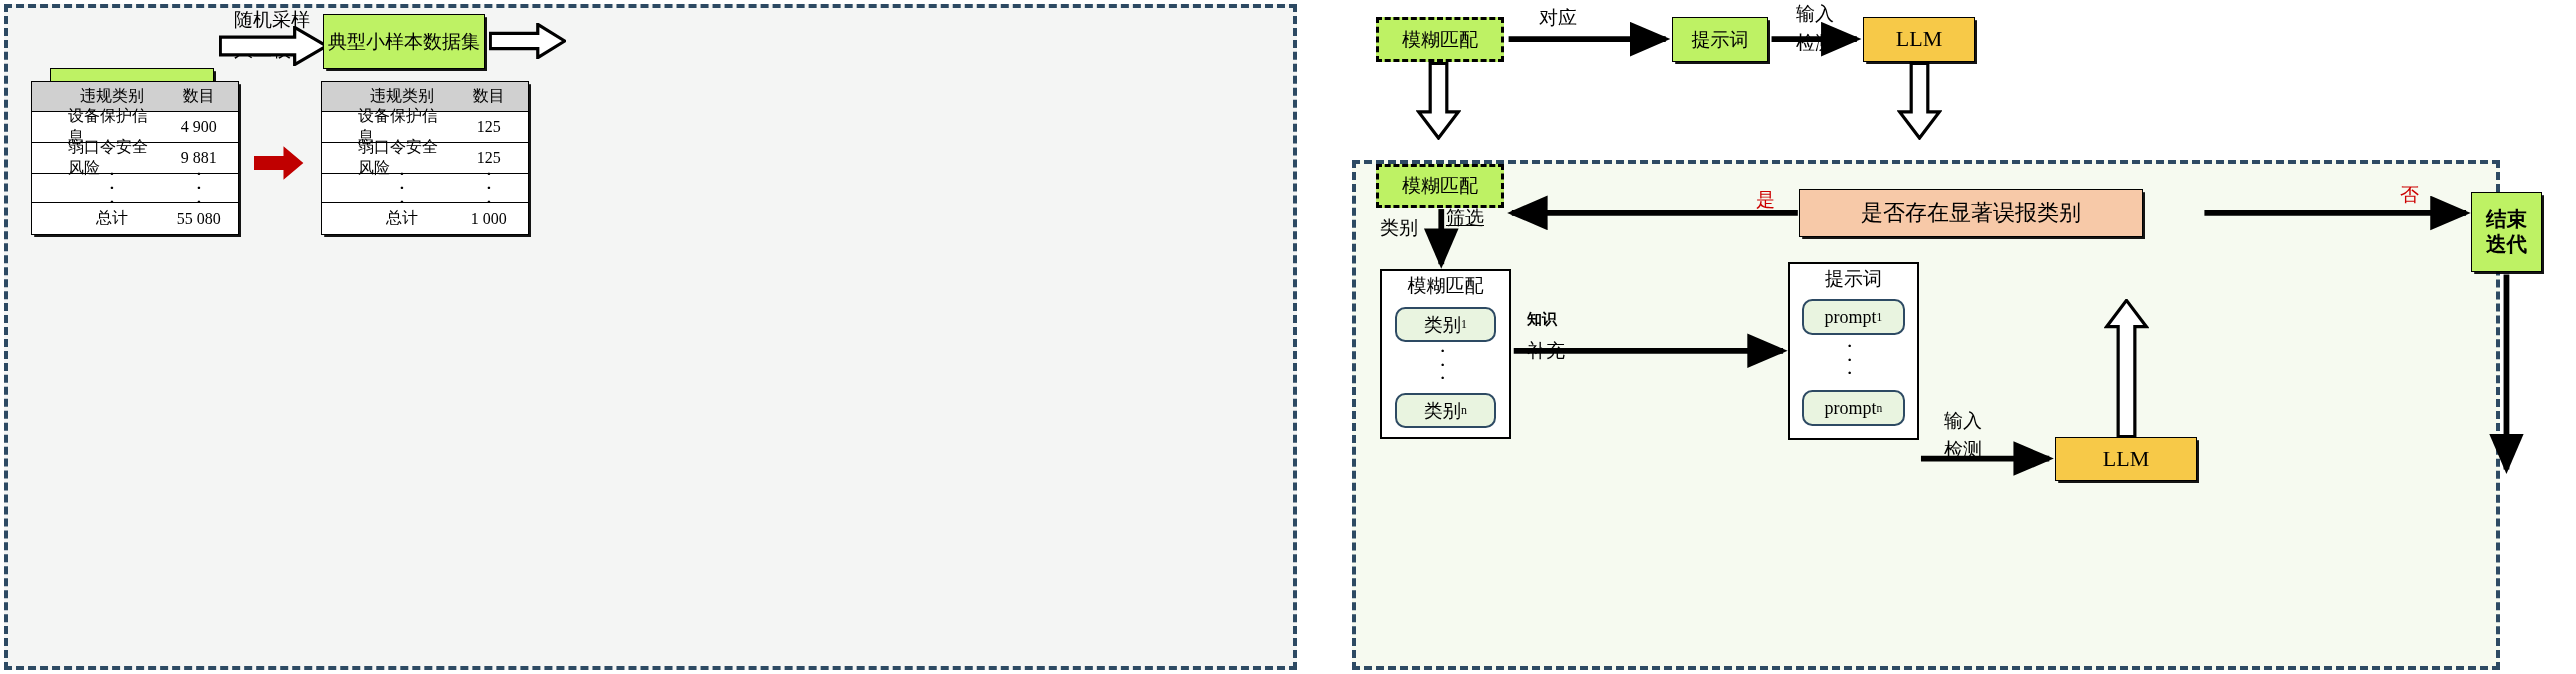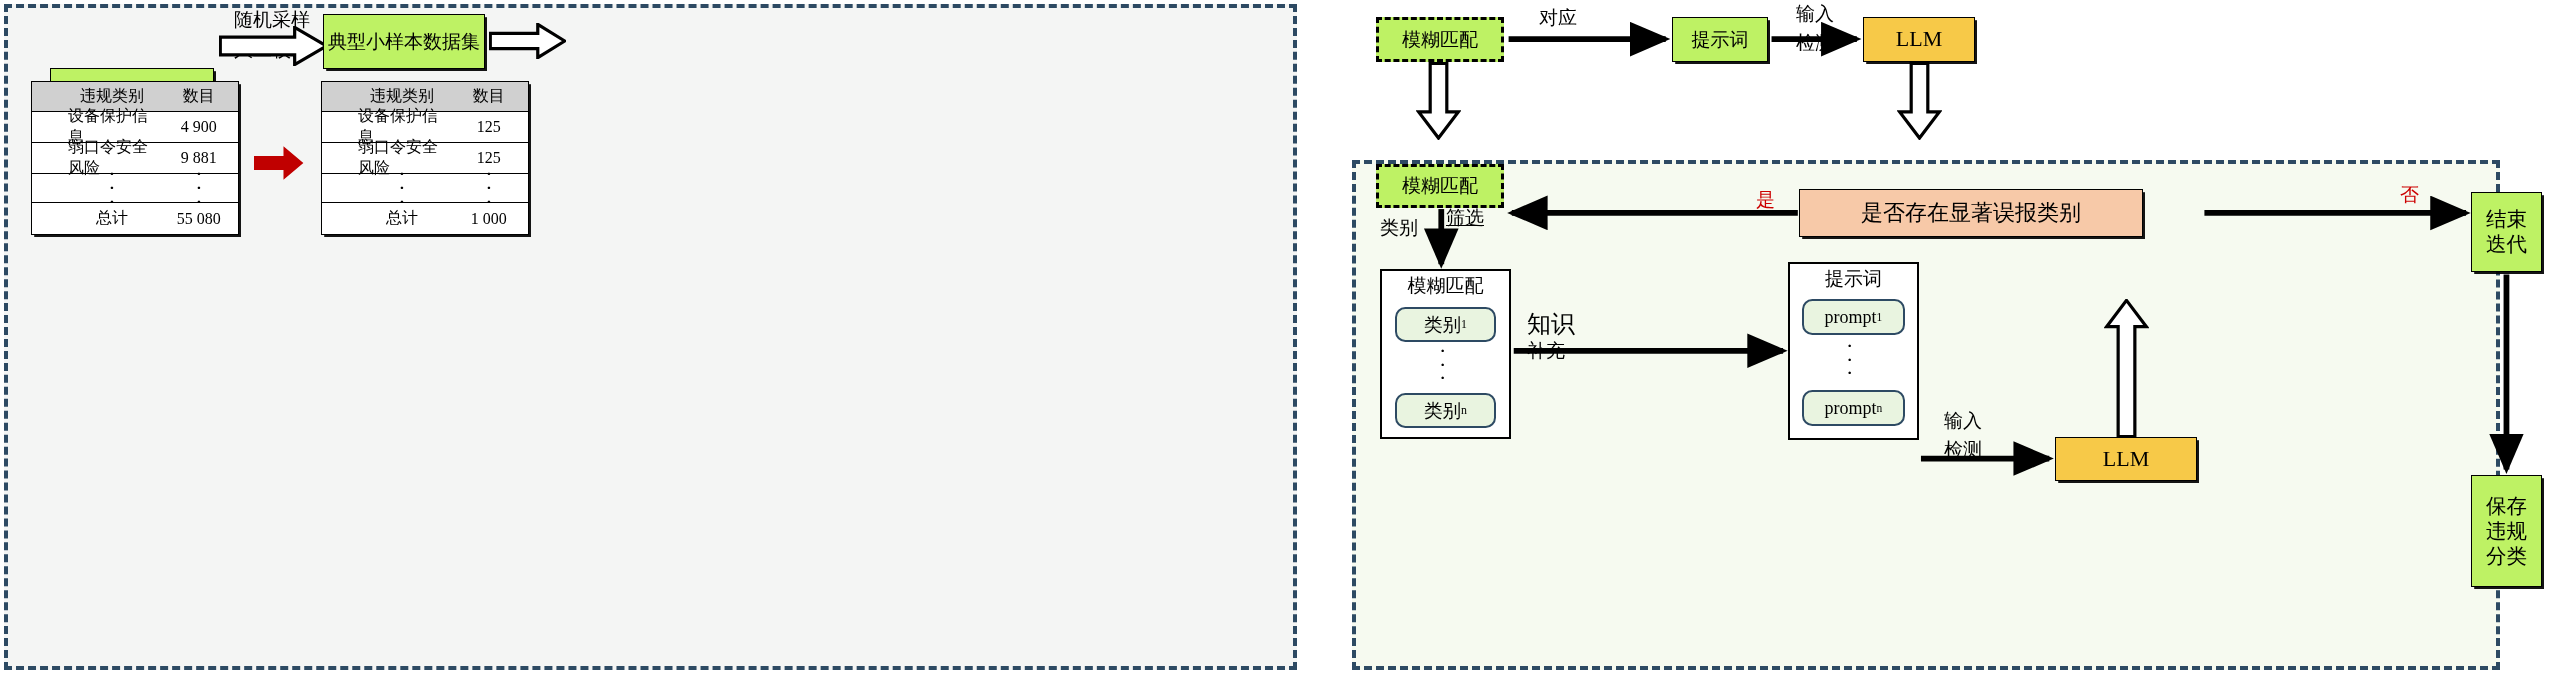--- a/index.html
+++ b/index.html
@@ -198,21 +198,21 @@
       <sub>1</sub>
   </div>
   <div class="lbl" style="left:1439px;top:344px;font-size:19px;">
     <span class="vdots"><i>·</i><i>·</i><i>·</i></span>
   </div>
   <div class="chip" style="left:1395px;top:393px;width:101px;height:35px;font-size:18.6px;">
     <span>类别</span>
       <sub>n</sub>
   </div>
 
-  <div class="lbl" style="left:1527px;top:311px;font-size:24px;">知识</div>
+  <div class="lbl" style="left:1527px;top:311px;font-size:15px;font-weight:bold;">知识</div>
   <div class="lbl" style="left:1527px;top:341px;font-size:19px;">补充</div>
 
   <div class="innerbox" style="left:1788px;top:262px;width:131px;height:178px;"></div>
   <div class="innertitle" style="left:1788px;top:266px;width:131px;font-size:19px;">提示词</div>
   <div class="chip" style="left:1802px;top:299px;width:103px;height:36px;font-size:18px;">
     <span>prompt</span>
       <sub>1</sub>
   </div>
   <div class="lbl" style="left:1846px;top:339px;font-size:19px;">
     <span class="vdots"><i>·</i><i>·</i><i>·</i></span>
@@ -233,30 +233,25 @@
     <polygon points="35,2 66,43 48,43 48,214 22,214 22,43 4,43" fill="#ffffff" stroke="#000" stroke-width="5"></polygon>
   </svg>
 
   <div class="box decision" style="left:1799px;top:189px;width:344px;height:48px;font-size:22px;">
     <span>是否存在显著误报类别</span>
   </div>
 
   <div class="lbl red" style="left:1756px;top:190px;font-size:19px;">是</div>
   <div class="lbl red" style="left:2400px;top:185px;font-size:19px;">否</div>
 
-  <div class="box" style="left:2471px;top:192px;width:71px;height:80px;font-size:20.5px;flex-direction:column;">
+  <div class="box" style="left:2471px;top:192px;width:71px;height:80px;font-size:20.5px;flex-direction:column;font-weight:bold;">
     <div>结束</div>
     <div>迭代</div>
   </div>
 
-  <div class="box" style="left:2471px;top:475px;width:71px;height:112px;font-size:20.5px;flex-direction:column;">
-    <div>保存</div>
-    <div>违规</div>
-    <div>分类</div>
-  </div>
 
   <svg class="ov" viewBox="0 0 4016 1051" width="2576" height="674">
     <defs>
       <marker id="ah" markerWidth="8" markerHeight="8" refX="6.2" refY="3" orient="auto" markerUnits="strokeWidth">
         <path d="M0,0 L7,3 L0,6 z" fill="#000"></path>
       </marker>
     </defs>
 
     <line x1="2352" y1="61" x2="2597" y2="61" stroke="#000" stroke-width="9" marker-end="url(#ah)"></line>
 

